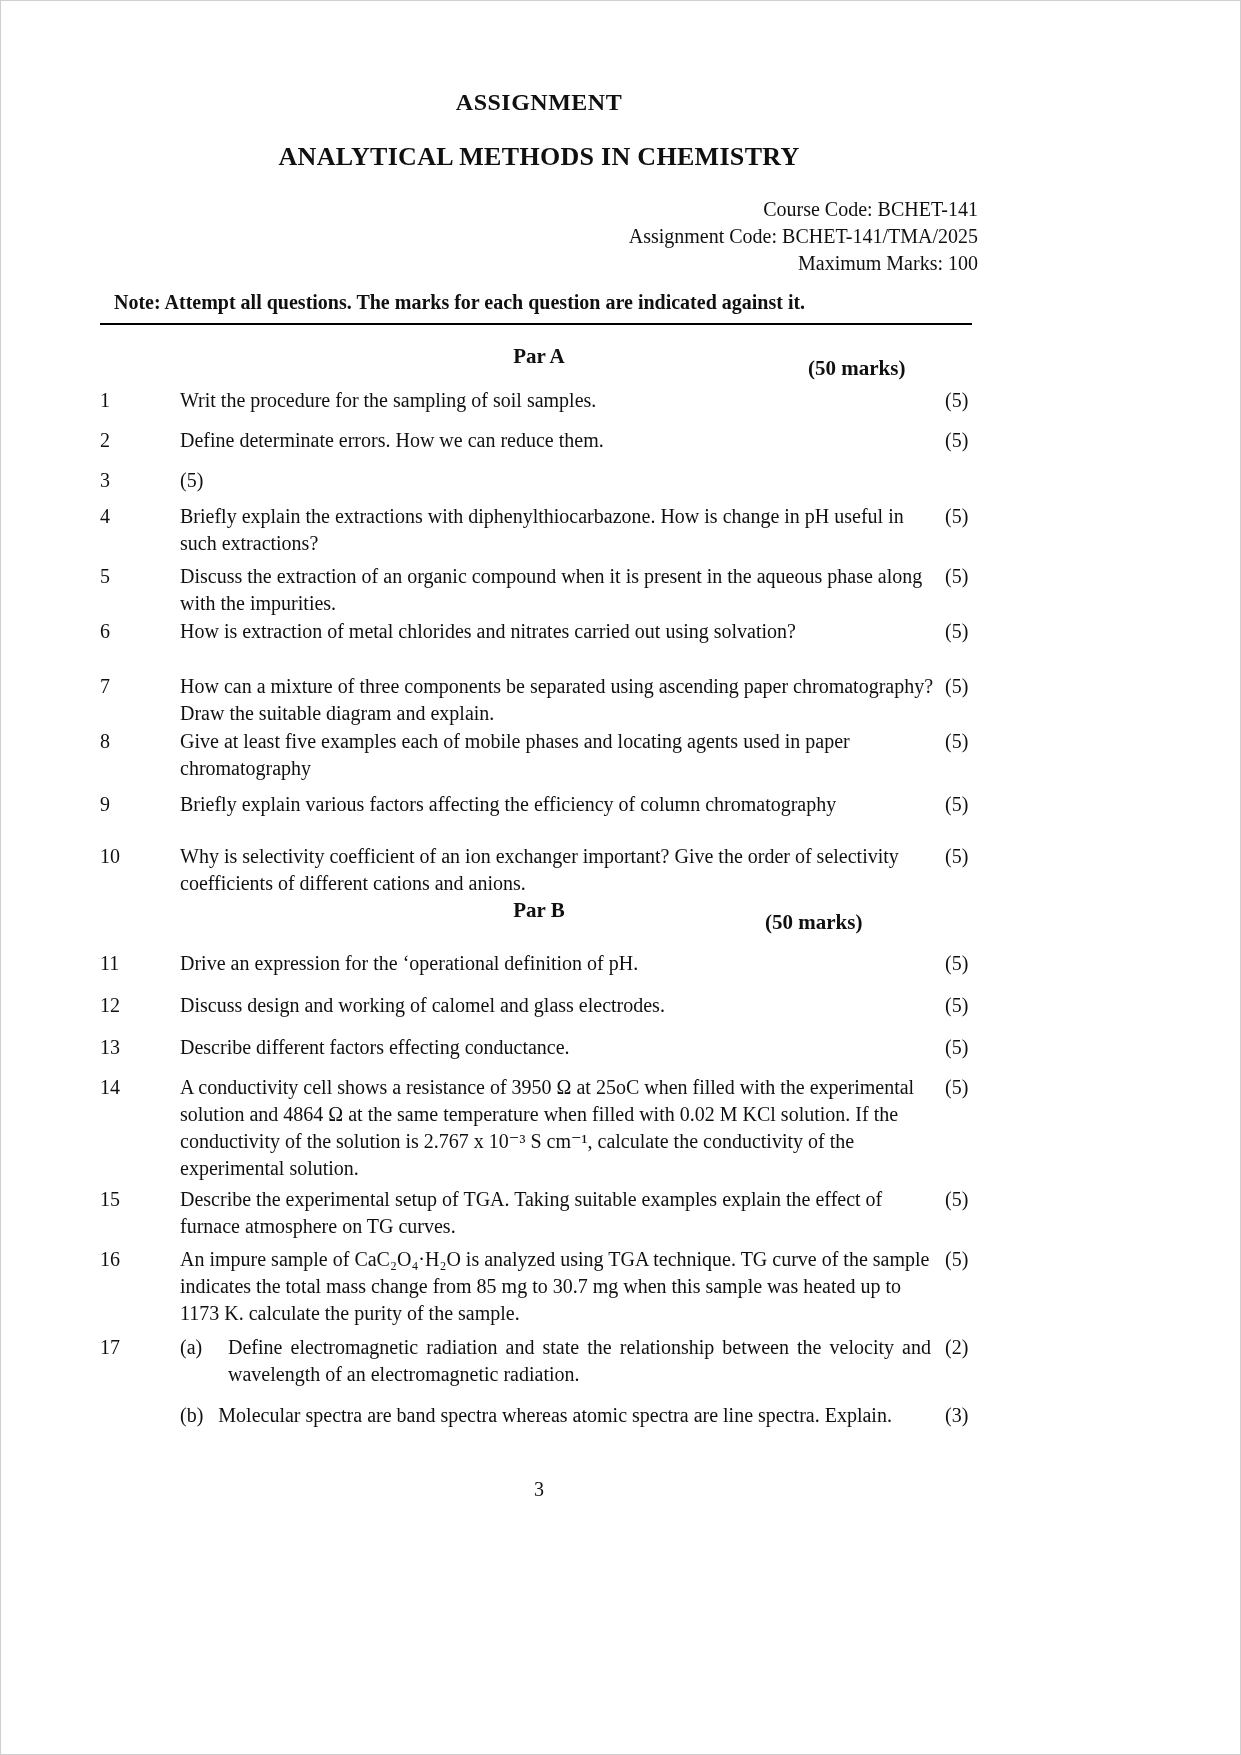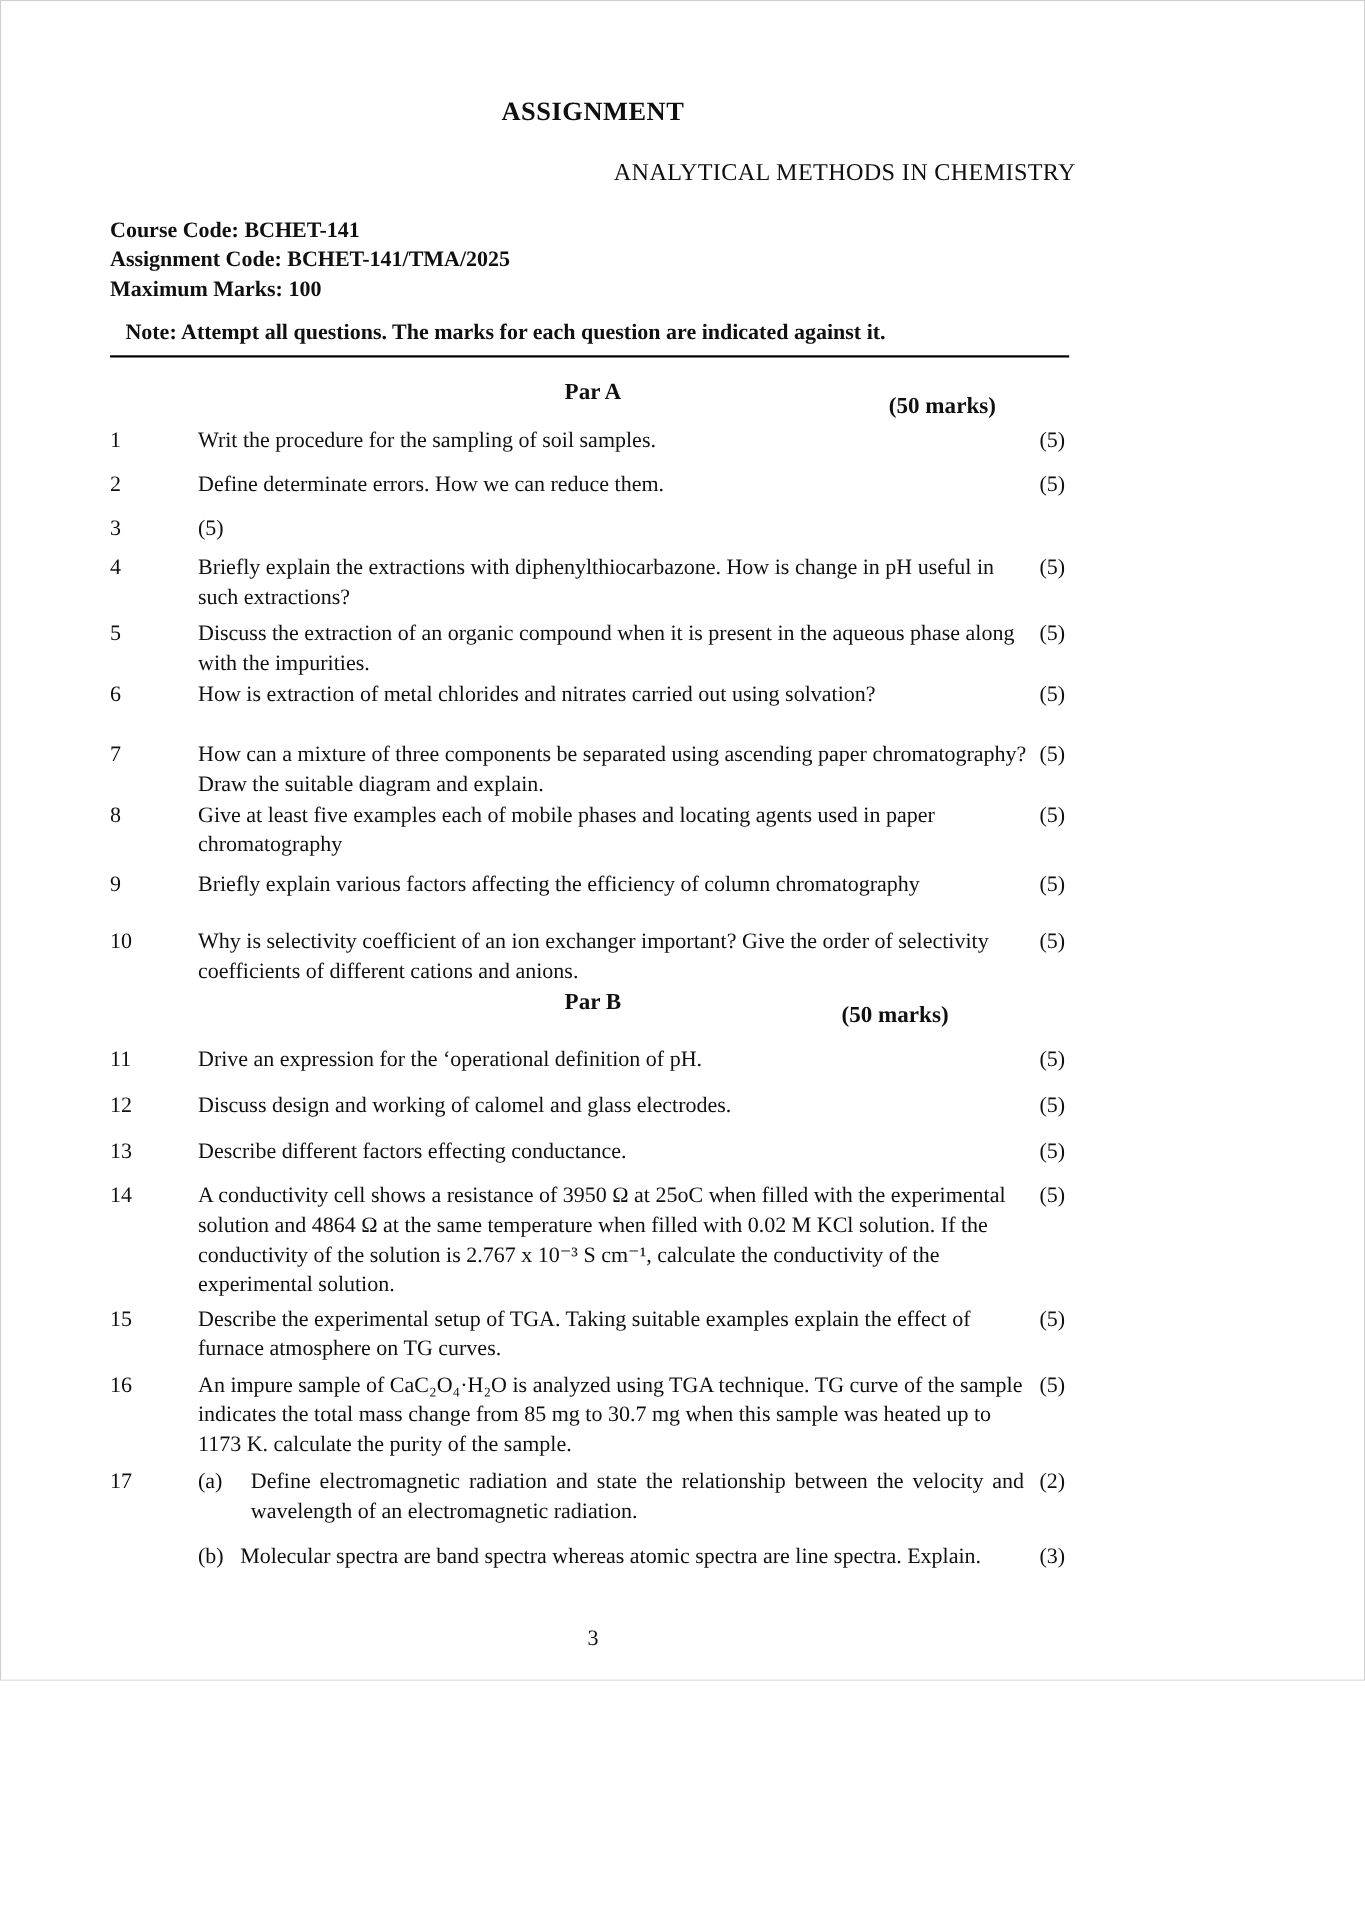--- a/index.html
+++ b/index.html
@@ -1,49 +1,50 @@
 <!DOCTYPE html>
 <html><head>
 <meta charset="utf-8">
 <title>Assignment</title>
 <style>
   * { box-sizing: border-box; }
   html, body { margin: 0; padding: 0; background: #ffffff; }
   .page {
     width: 1241px;
-    height: 1528px;
+    height: 1755px;
     background: #ffffff;
     position: relative;
     font-family: "Liberation Serif", "DejaVu Serif", serif;
     color: #101010;
     padding: 88px 0 0 100px;
     outline: 1px solid #cfcfcf;
     outline-offset: -1px;
     overflow: hidden;
   }
   .content { width: 878px; }
 
   .doc-title {
     text-align: center;
     font-weight: 700;
     font-size: 24px;
     line-height: 28px;
     letter-spacing: 0.5px;
   }
   .doc-subtitle {
-    text-align: right;
-    font-weight: 400;
-    font-size: 22px;
+    text-align: center;
+    font-weight: 700;
+    font-size: 26px;
     line-height: 30px;
     margin-top: 26px;
     letter-spacing: 0.3px;
   }
   .codes {
     margin-top: 24px;
-    font-weight: 700;
+    text-align: right;
+    font-weight: 400;
     font-size: 20px;
     line-height: 27px;
   }
   .note {
     margin-top: 12px;
     font-weight: 700;
     font-size: 20px;
     line-height: 26px;
     border-bottom: 2px solid #000;
     padding: 0 0 8px 14px;

